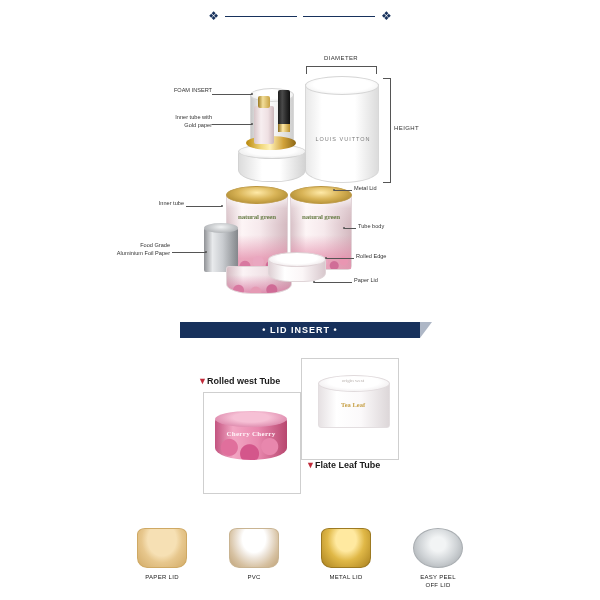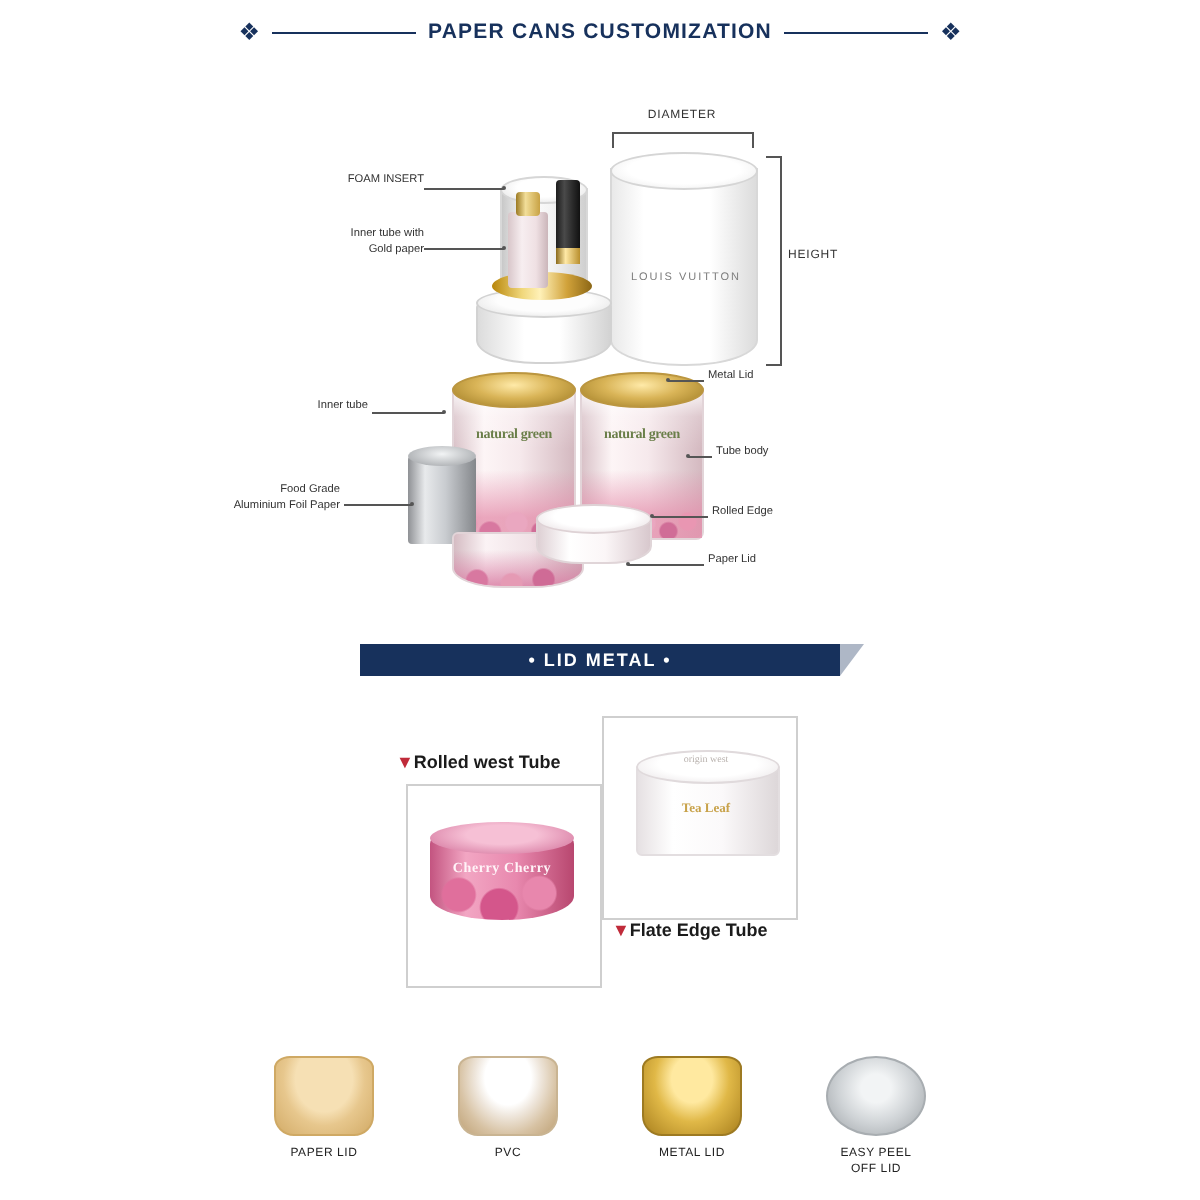--- a/index.html
+++ b/index.html
@@ -267,21 +267,20 @@
   }
 </style>
 </head>
 <body>
 
 <div class="page">
 
   <div class="hdr1">
     <span class="orn">❖</span>
     <span class="rule"></span>
-    <span class="title">PAPER CANS CUSTOMIZATION</span>
     <span class="rule"></span>
     <span class="orn">❖</span>
   </div>
 
   <div class="d1">
 
     <div class="cyl-body"></div>
     <div class="cyl-top"></div>
     <div class="cyl-label">LOUIS VUITTON</div>
 
@@ -358,39 +357,39 @@
     <div class="leader" style="left:162px;top:86px;width:28px;"></div>
     <div class="dot" style="left:161px;top:85px;"></div>
     <div class="cal" style="left:192px;top:81px;width:54px;">Rolled Edge</div>
 
     <div class="leader" style="left:150px;top:110px;width:38px;"></div>
     <div class="dot" style="left:149px;top:109px;"></div>
     <div class="cal" style="left:190px;top:105px;width:54px;">Paper Lid</div>
   </div>
 
   <div class="banner">
-    <span>• LID METAL •</span>
+    <span>• LID INSERT •</span>
   </div>
   <div class="banner-tail"></div>
 
   <div class="rolled-title">
     <span class="mk">▼</span><span>Rolled west Tube</span>
   </div>
   <div class="box-rolled"></div>
   <div class="rolled-can"></div>
   <div class="rolled-can-top"></div>
   <div class="rolled-can-txt">Cherry Cherry</div>
 
   <div class="box-flat"></div>
   <div class="flat-can"></div>
   <div class="flat-can-top"></div>
   <div class="flat-can-txt2">origin west</div>
   <div class="flat-can-txt">Tea Leaf</div>
   <div class="flat-title">
-    <span class="mk">▼</span><span>Flate Edge Tube</span>
+    <span class="mk">▼</span><span>Flate Leaf Tube</span>
   </div>
 
   <div class="lids">
     <div class="lid-item">
       <div class="lid-disc lid-paper"></div>
       <div class="lid-cap" style="white-space:pre-line;">PAPER LID</div>
     </div>
     <div class="lid-item">
       <div class="lid-disc lid-pvc"></div>
       <div class="lid-cap" style="white-space:pre-line;">PVC</div>

